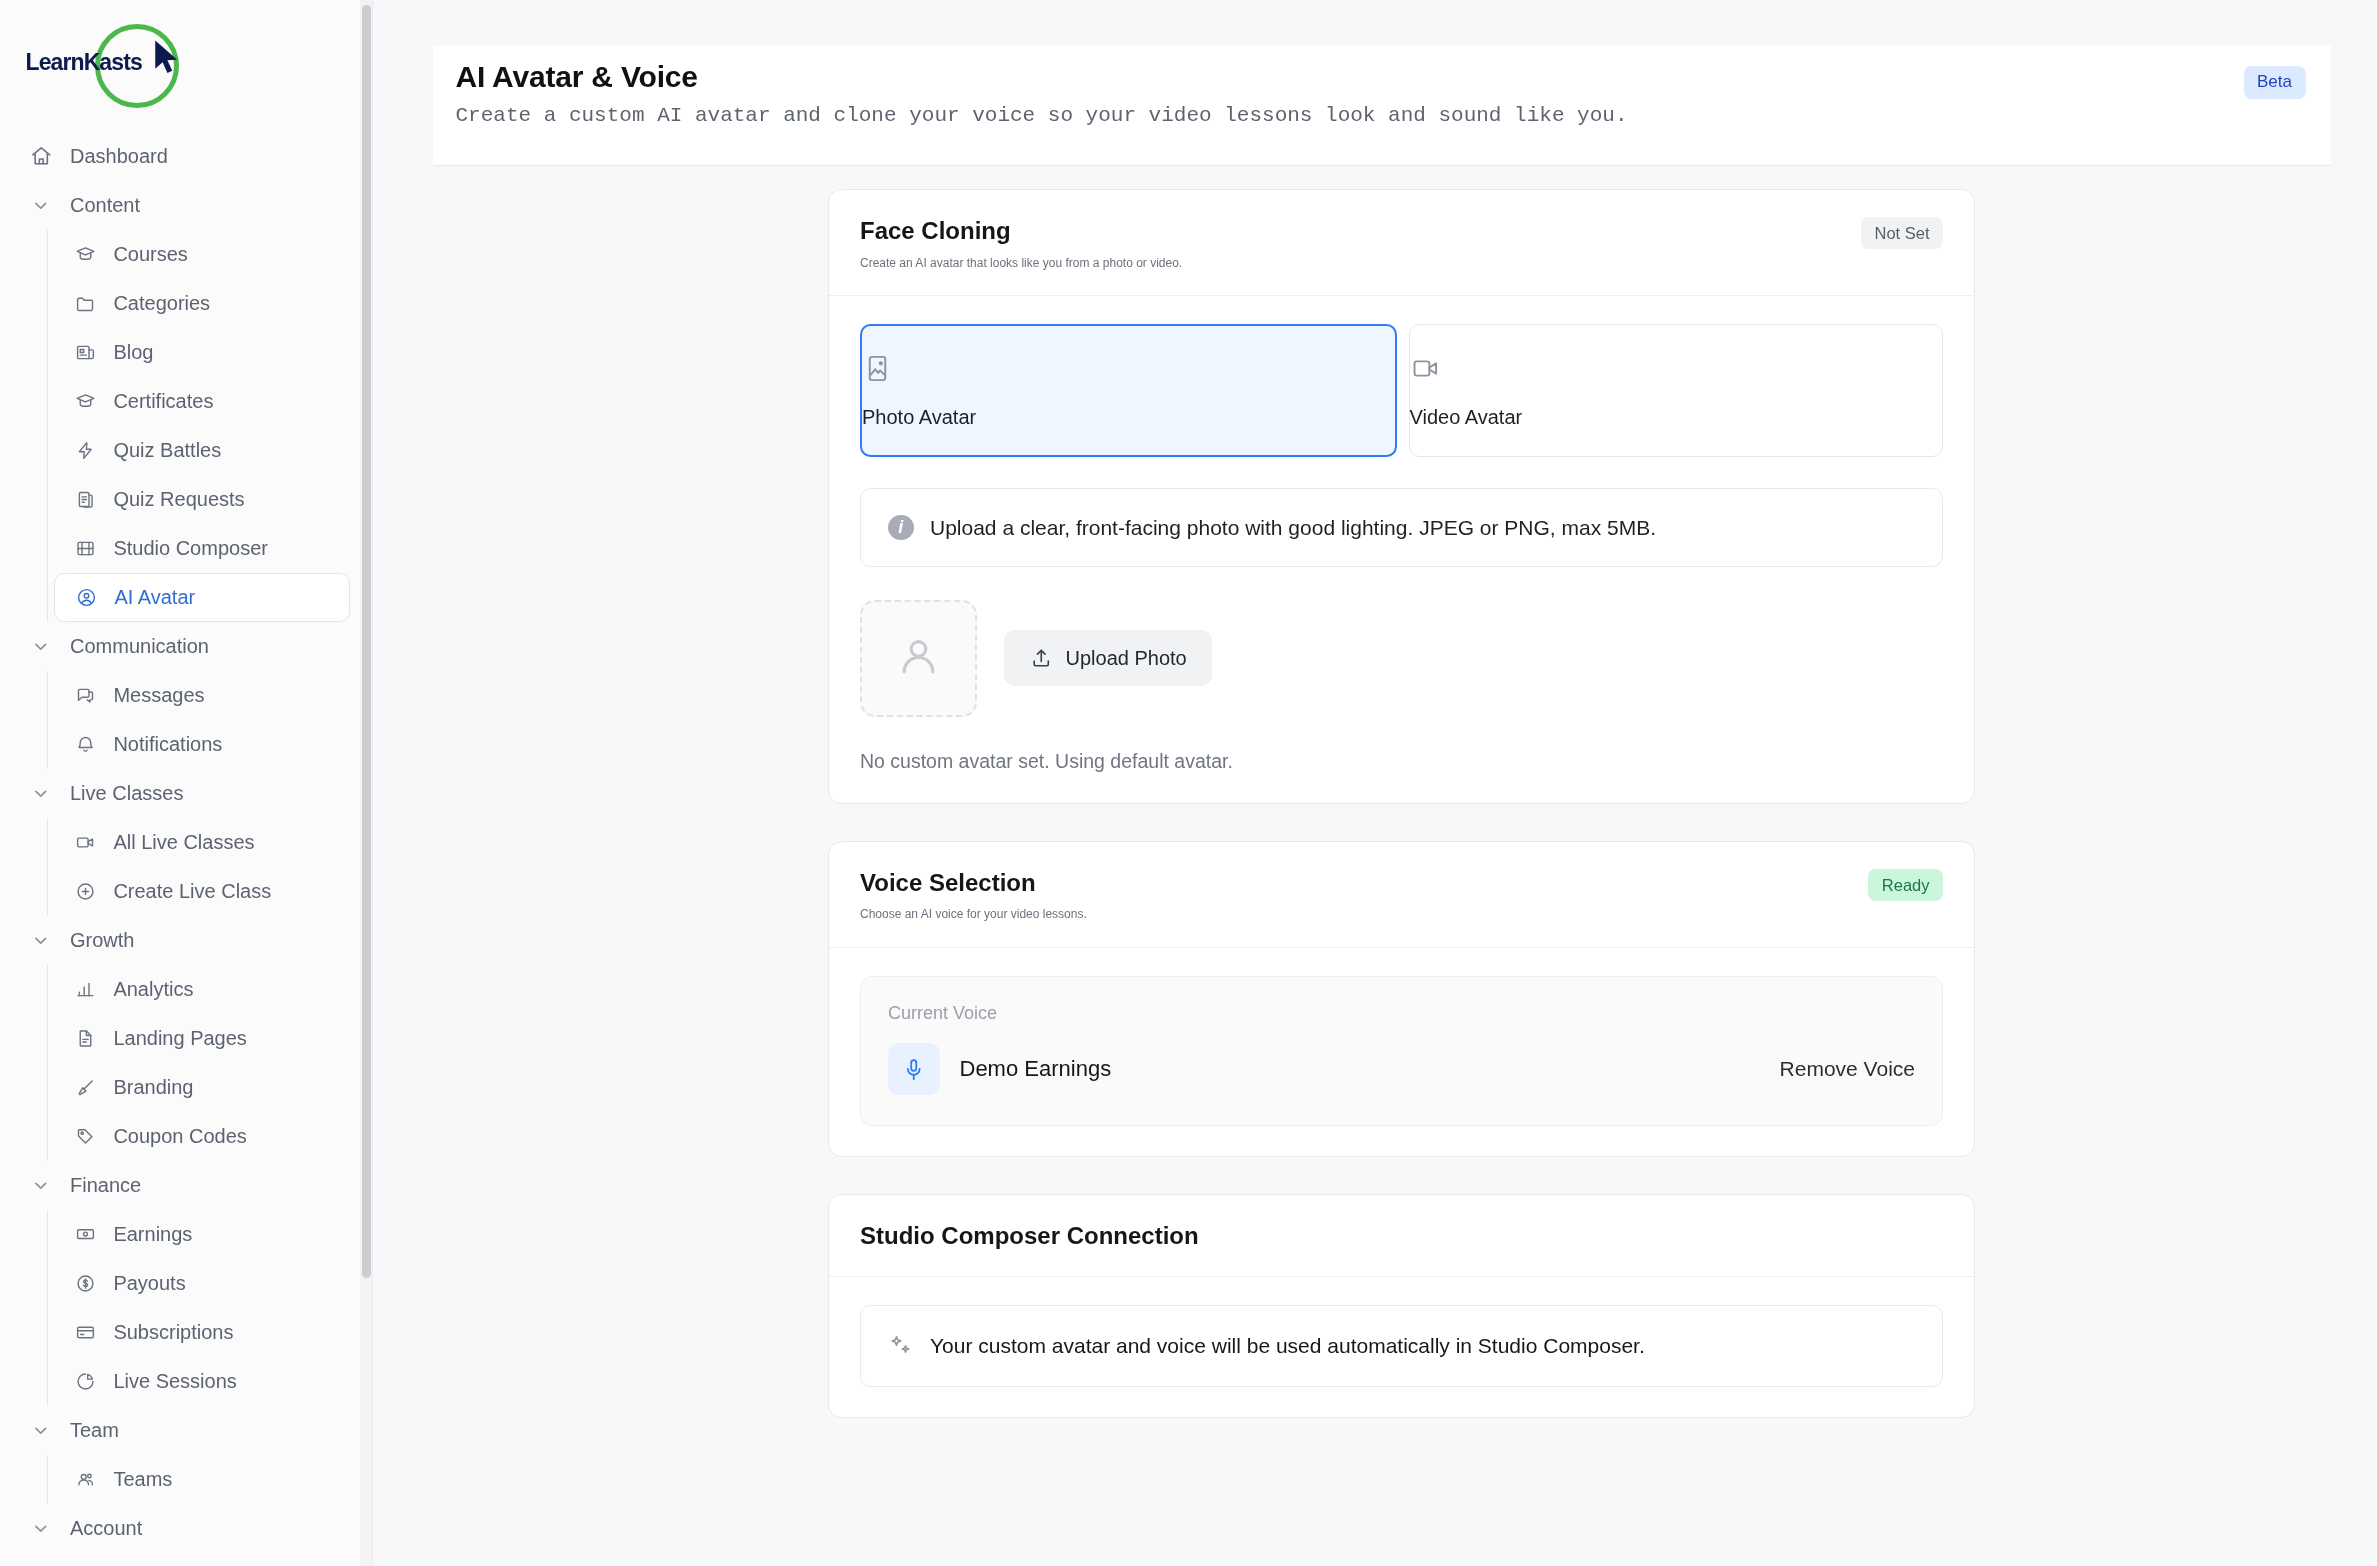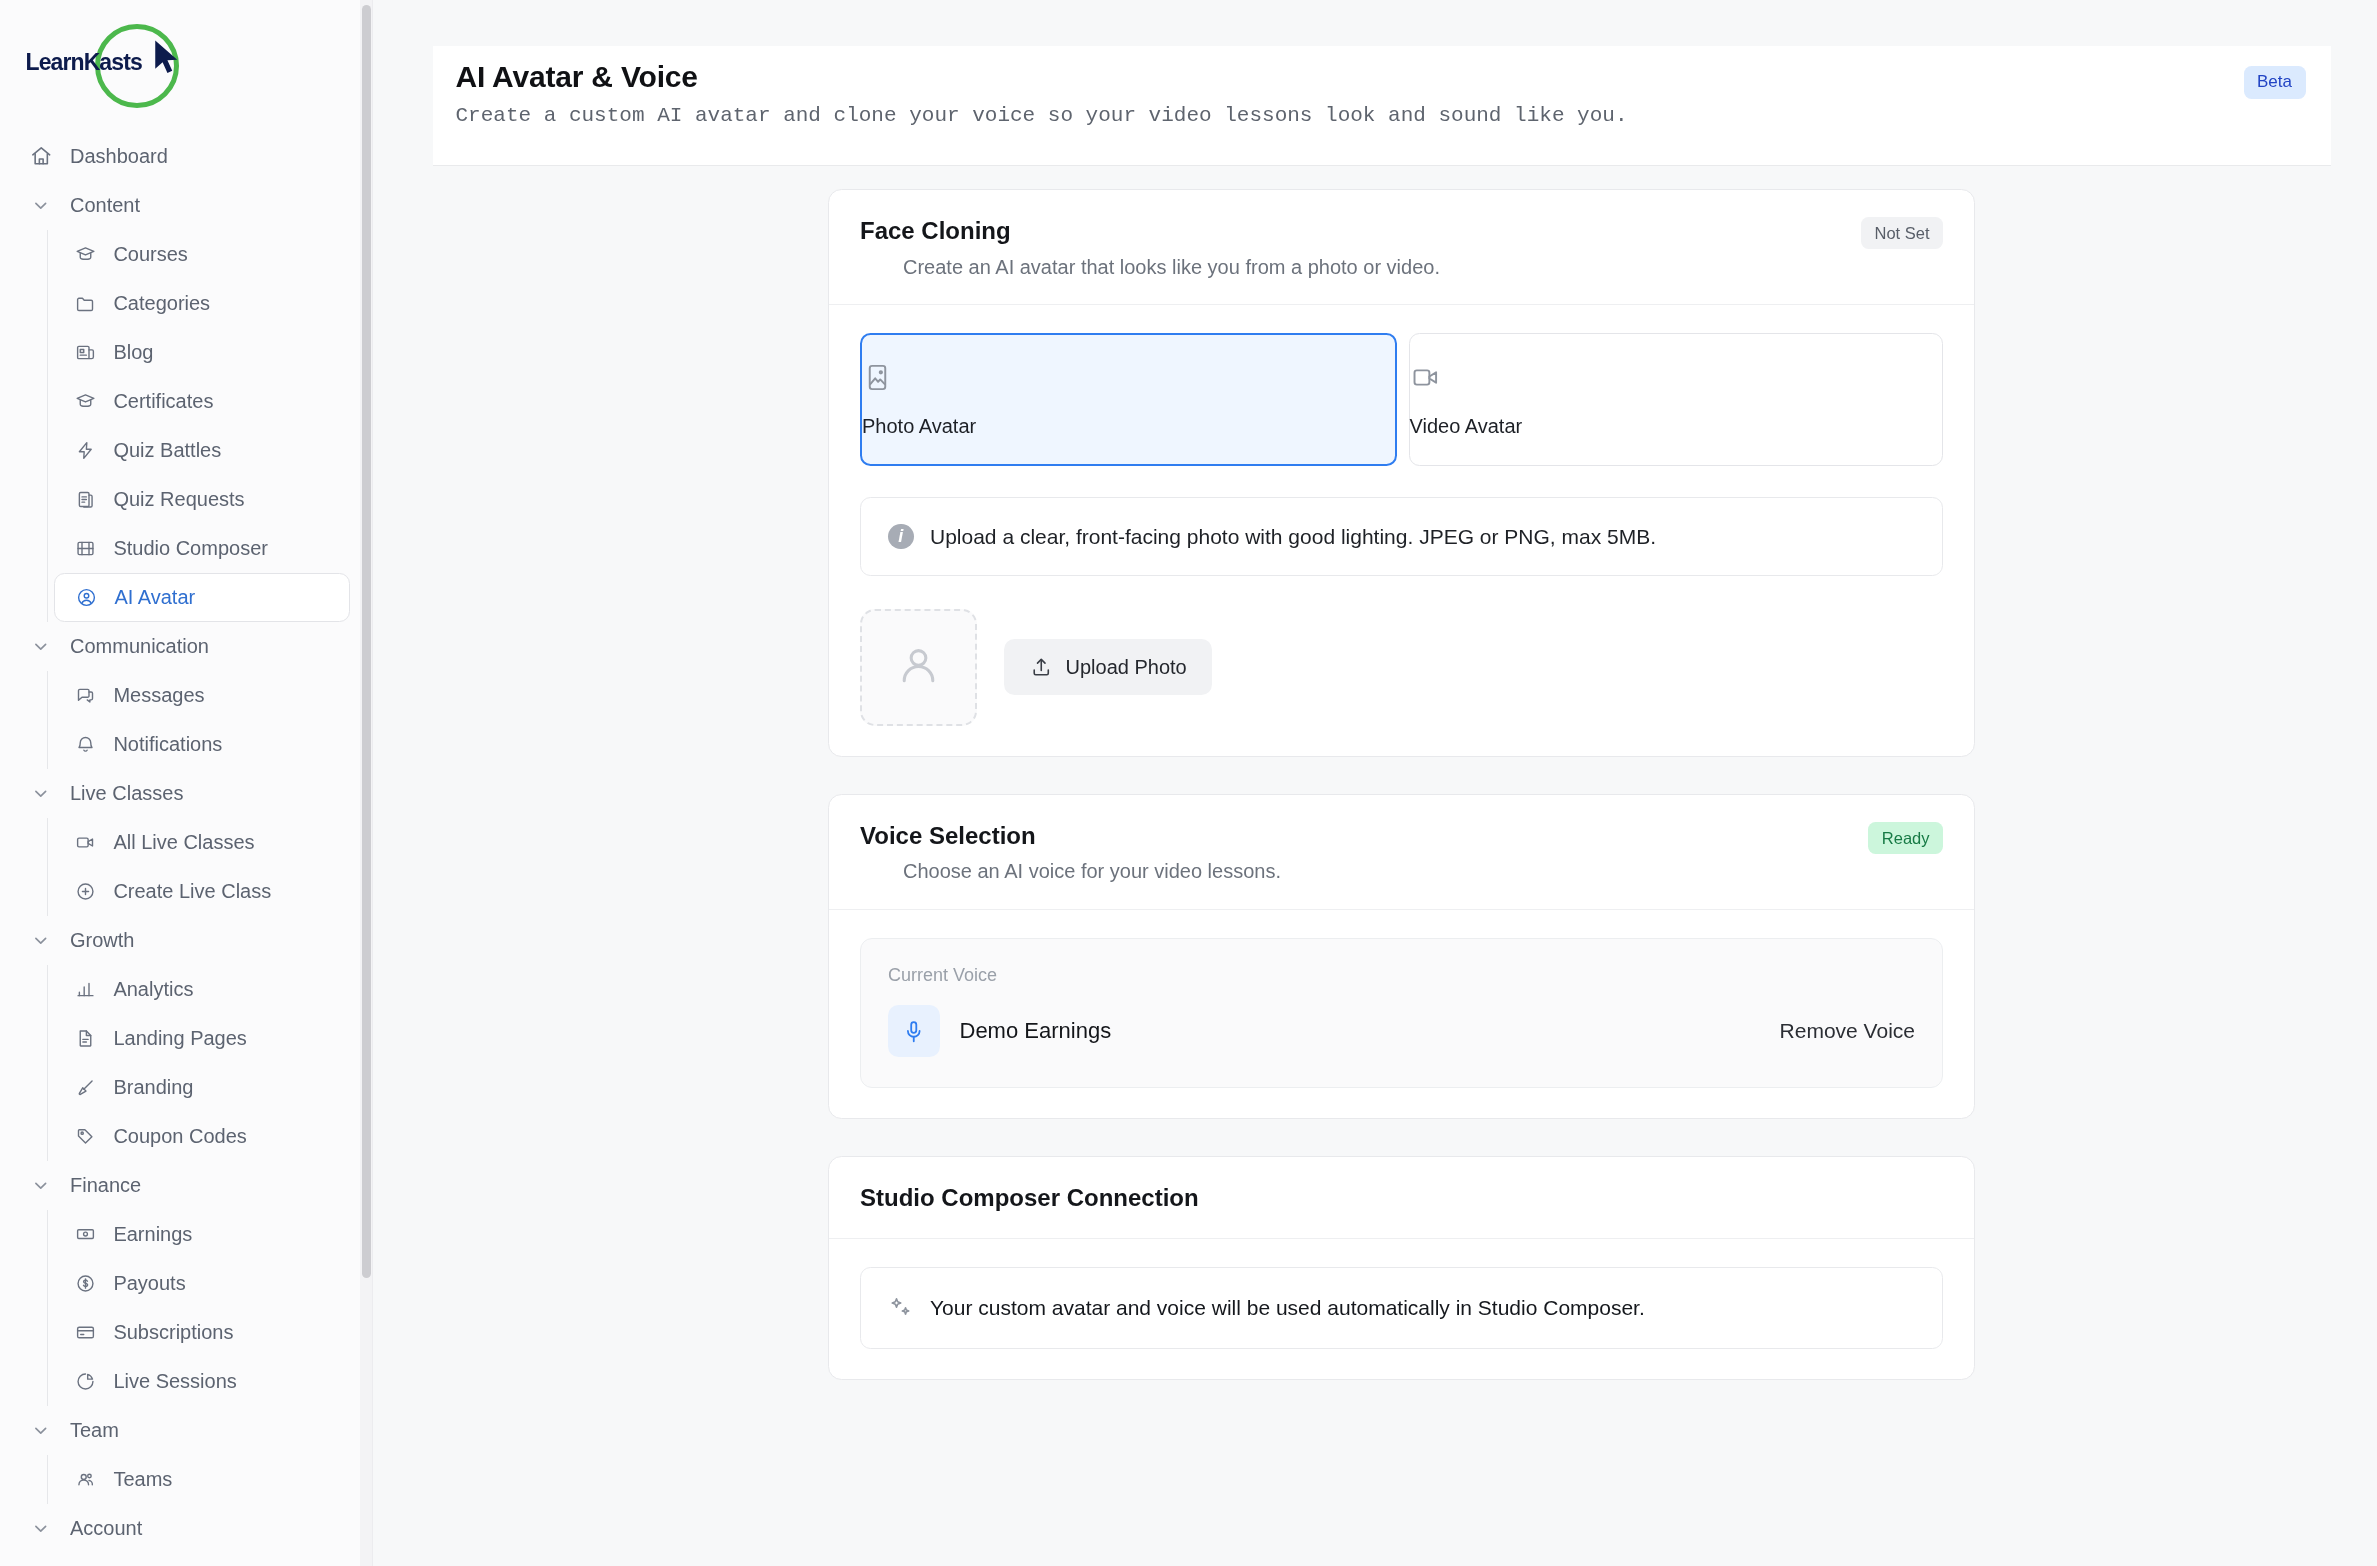--- a/index.html
+++ b/index.html
@@ -129,21 +129,21 @@
     border-radius: 13.5px;
     margin-bottom: 37px;
     overflow: hidden;
   }
   .card-head {
     padding: 27px 31px 25.5px 31px;
     display: flex; align-items: flex-start; justify-content: space-between;
     border-bottom: 0.7px solid #eeeff1;
   }
   .card-title { font-size: 24px; font-weight: 600; color: #14161a; }
-  .card-sub { font-size: 20px; color: #6c727c; margin-top: 10.5px; margin-left: 43px; }
+  .card-sub { font-size: 12px; color: #6c727c; margin-top: 10.5px; }
   .pill {
     font-size: 16.5px; padding: 6.7px 13.5px; border-radius: 7.5px; white-space: nowrap;
   }
   .pill-gray { background: #f1f2f4; color: #585e68; }
   .pill-green { background: #ccf6dc; color: #177a45; }
 
   .card-body { padding: 28.4px 31px 30px 31px; }
 
   .mode-row { display: flex; gap: 12px; }
   .mode-btn {
@@ -598,20 +598,21 @@
                 <svg width="22.5" height="22.5" viewBox="0 0 24 24" fill="none" stroke="#3b3f47" stroke-width="1.7" stroke-linecap="round" stroke-linejoin="round">
                     <path d="M12 15.5V4"></path>
                     <path d="M8 7.6 12 3.6l4 4"></path>
                     <path d="M4.5 15v3.5a1.5 1.5 0 0 0 1.5 1.5h12a1.5 1.5 0 0 0 1.5-1.5V15"></path>
                   </svg>
               </span>
               <span>Upload Photo</span>
             </button>
           </div>
 
+          <div class="muted-note">No custom avatar set. Using default avatar.</div>
         </div>
       </section>
 
       <section class="card">
         <div class="card-head">
           <div>
             <div class="card-title">Voice Selection</div>
             <div class="card-sub">Choose an AI voice for your video lessons.</div>
           </div>
           <div class="pill pill-green">Ready</div>

